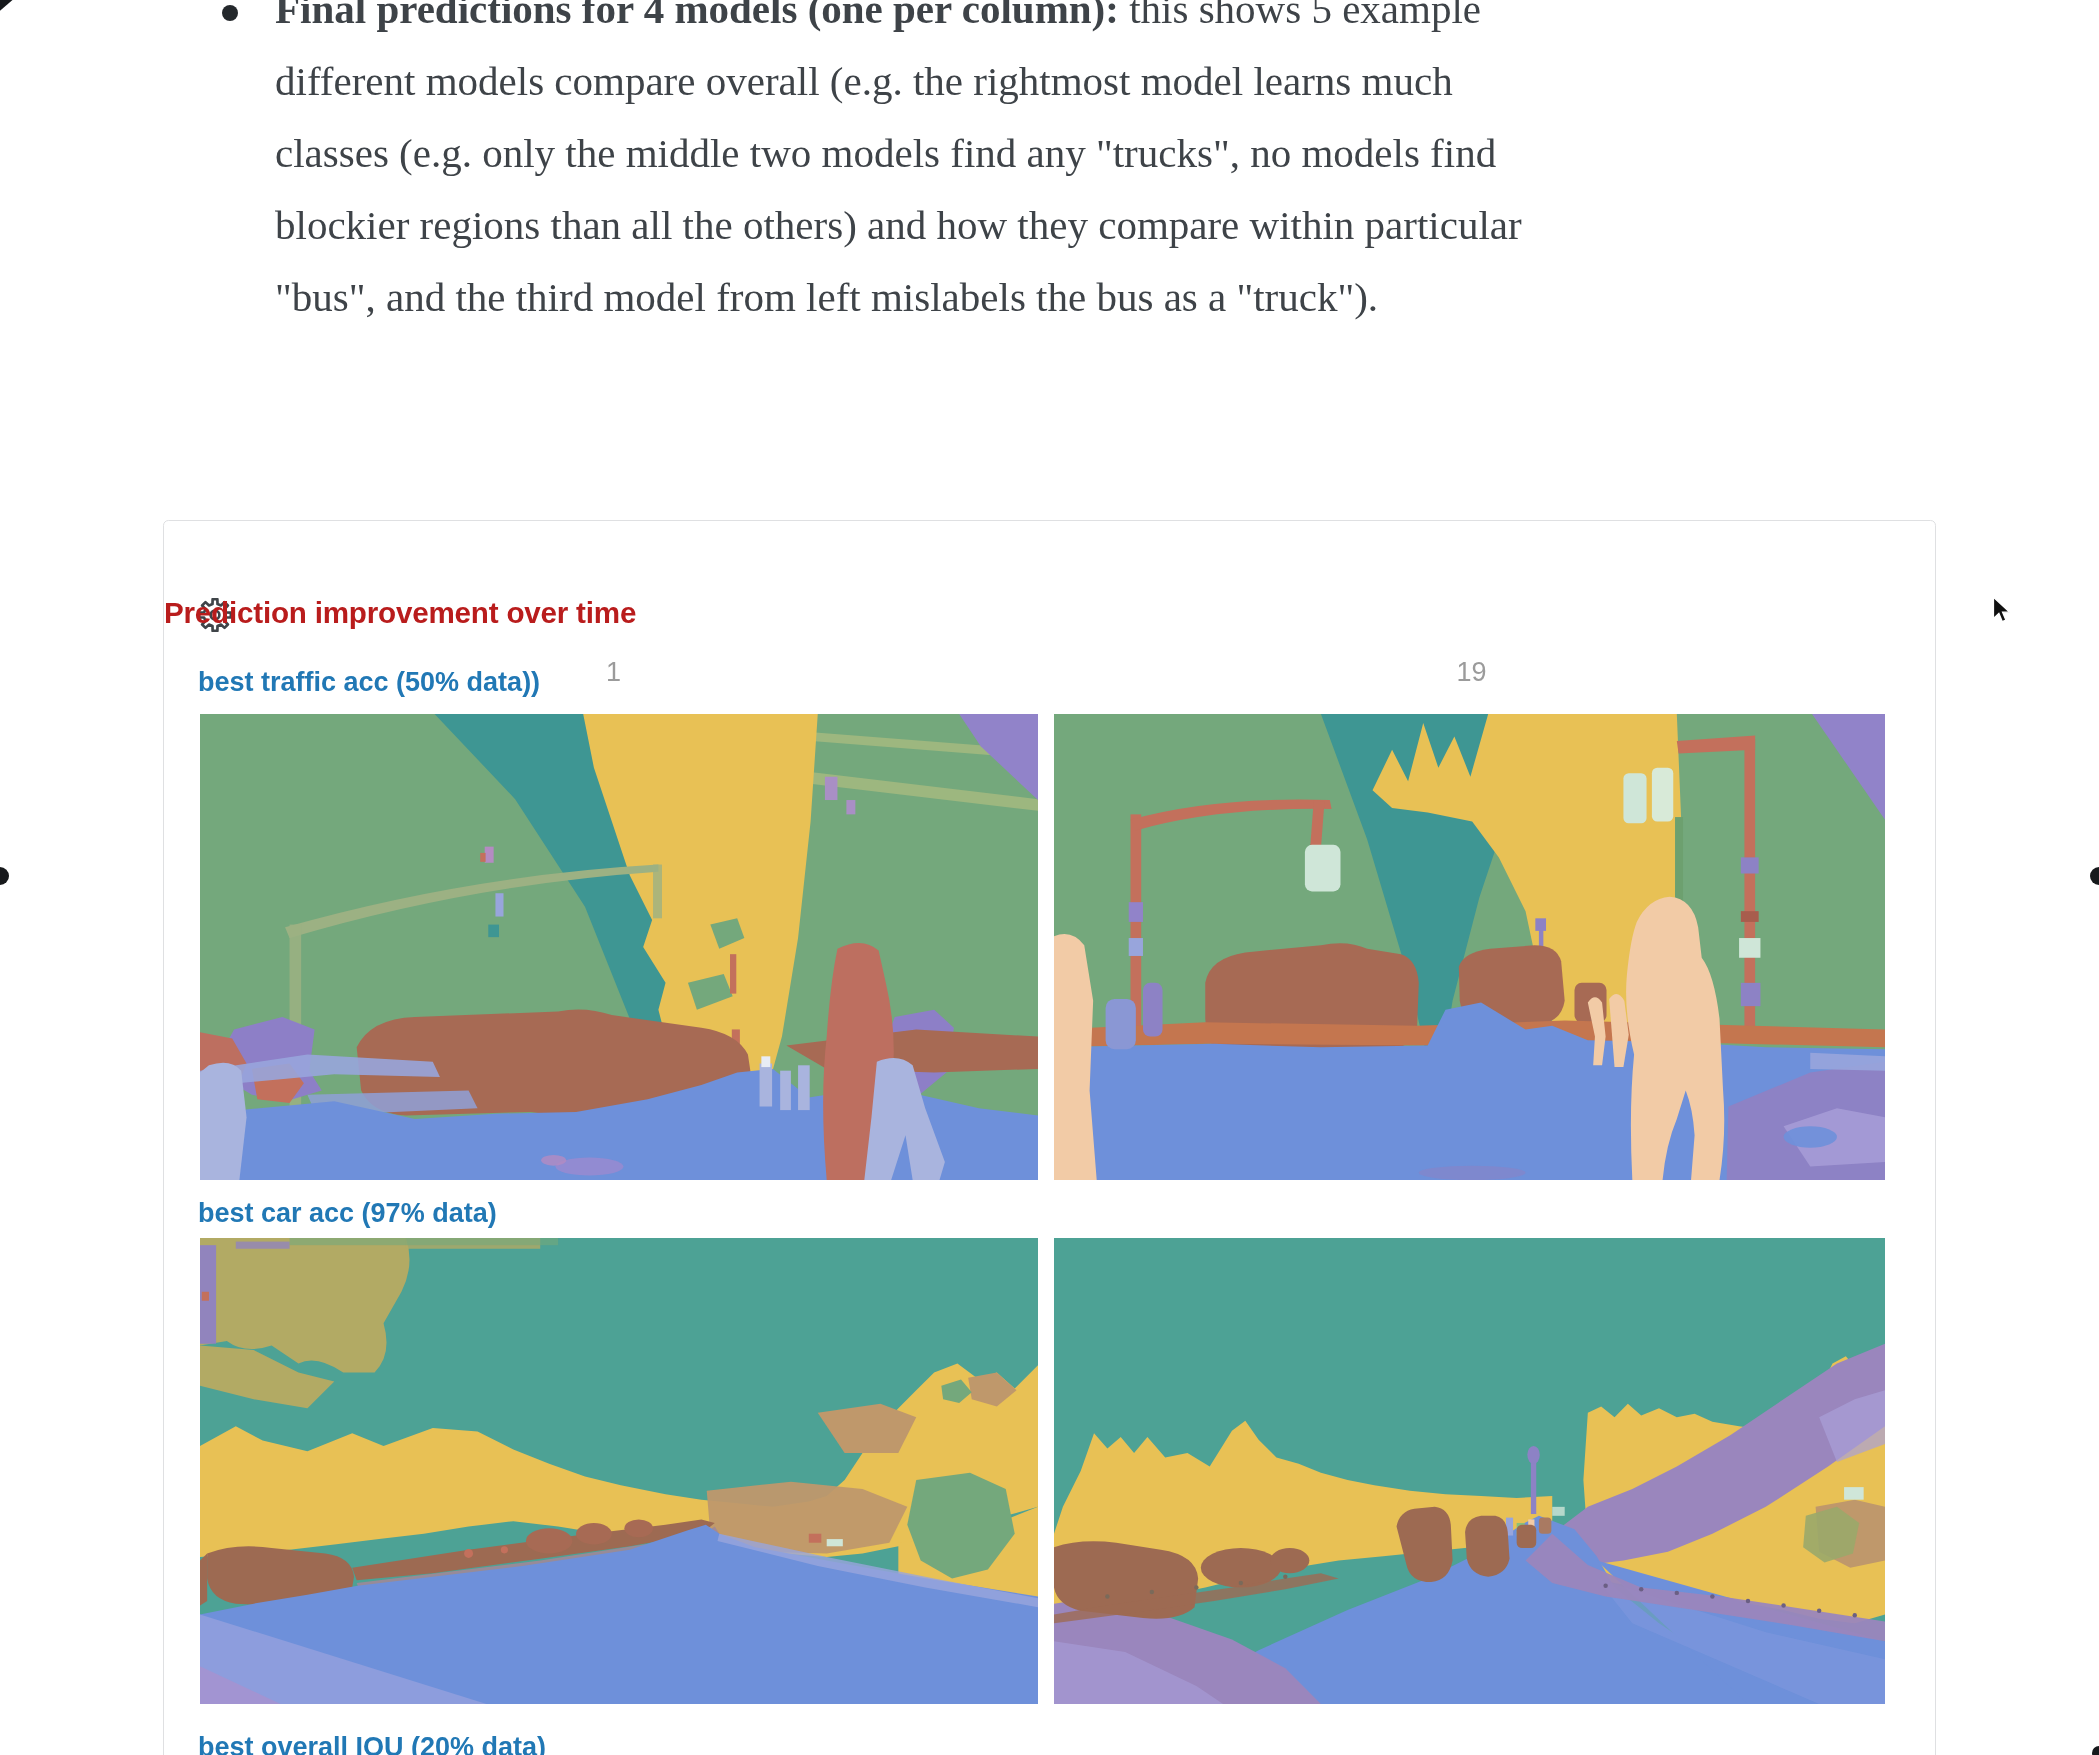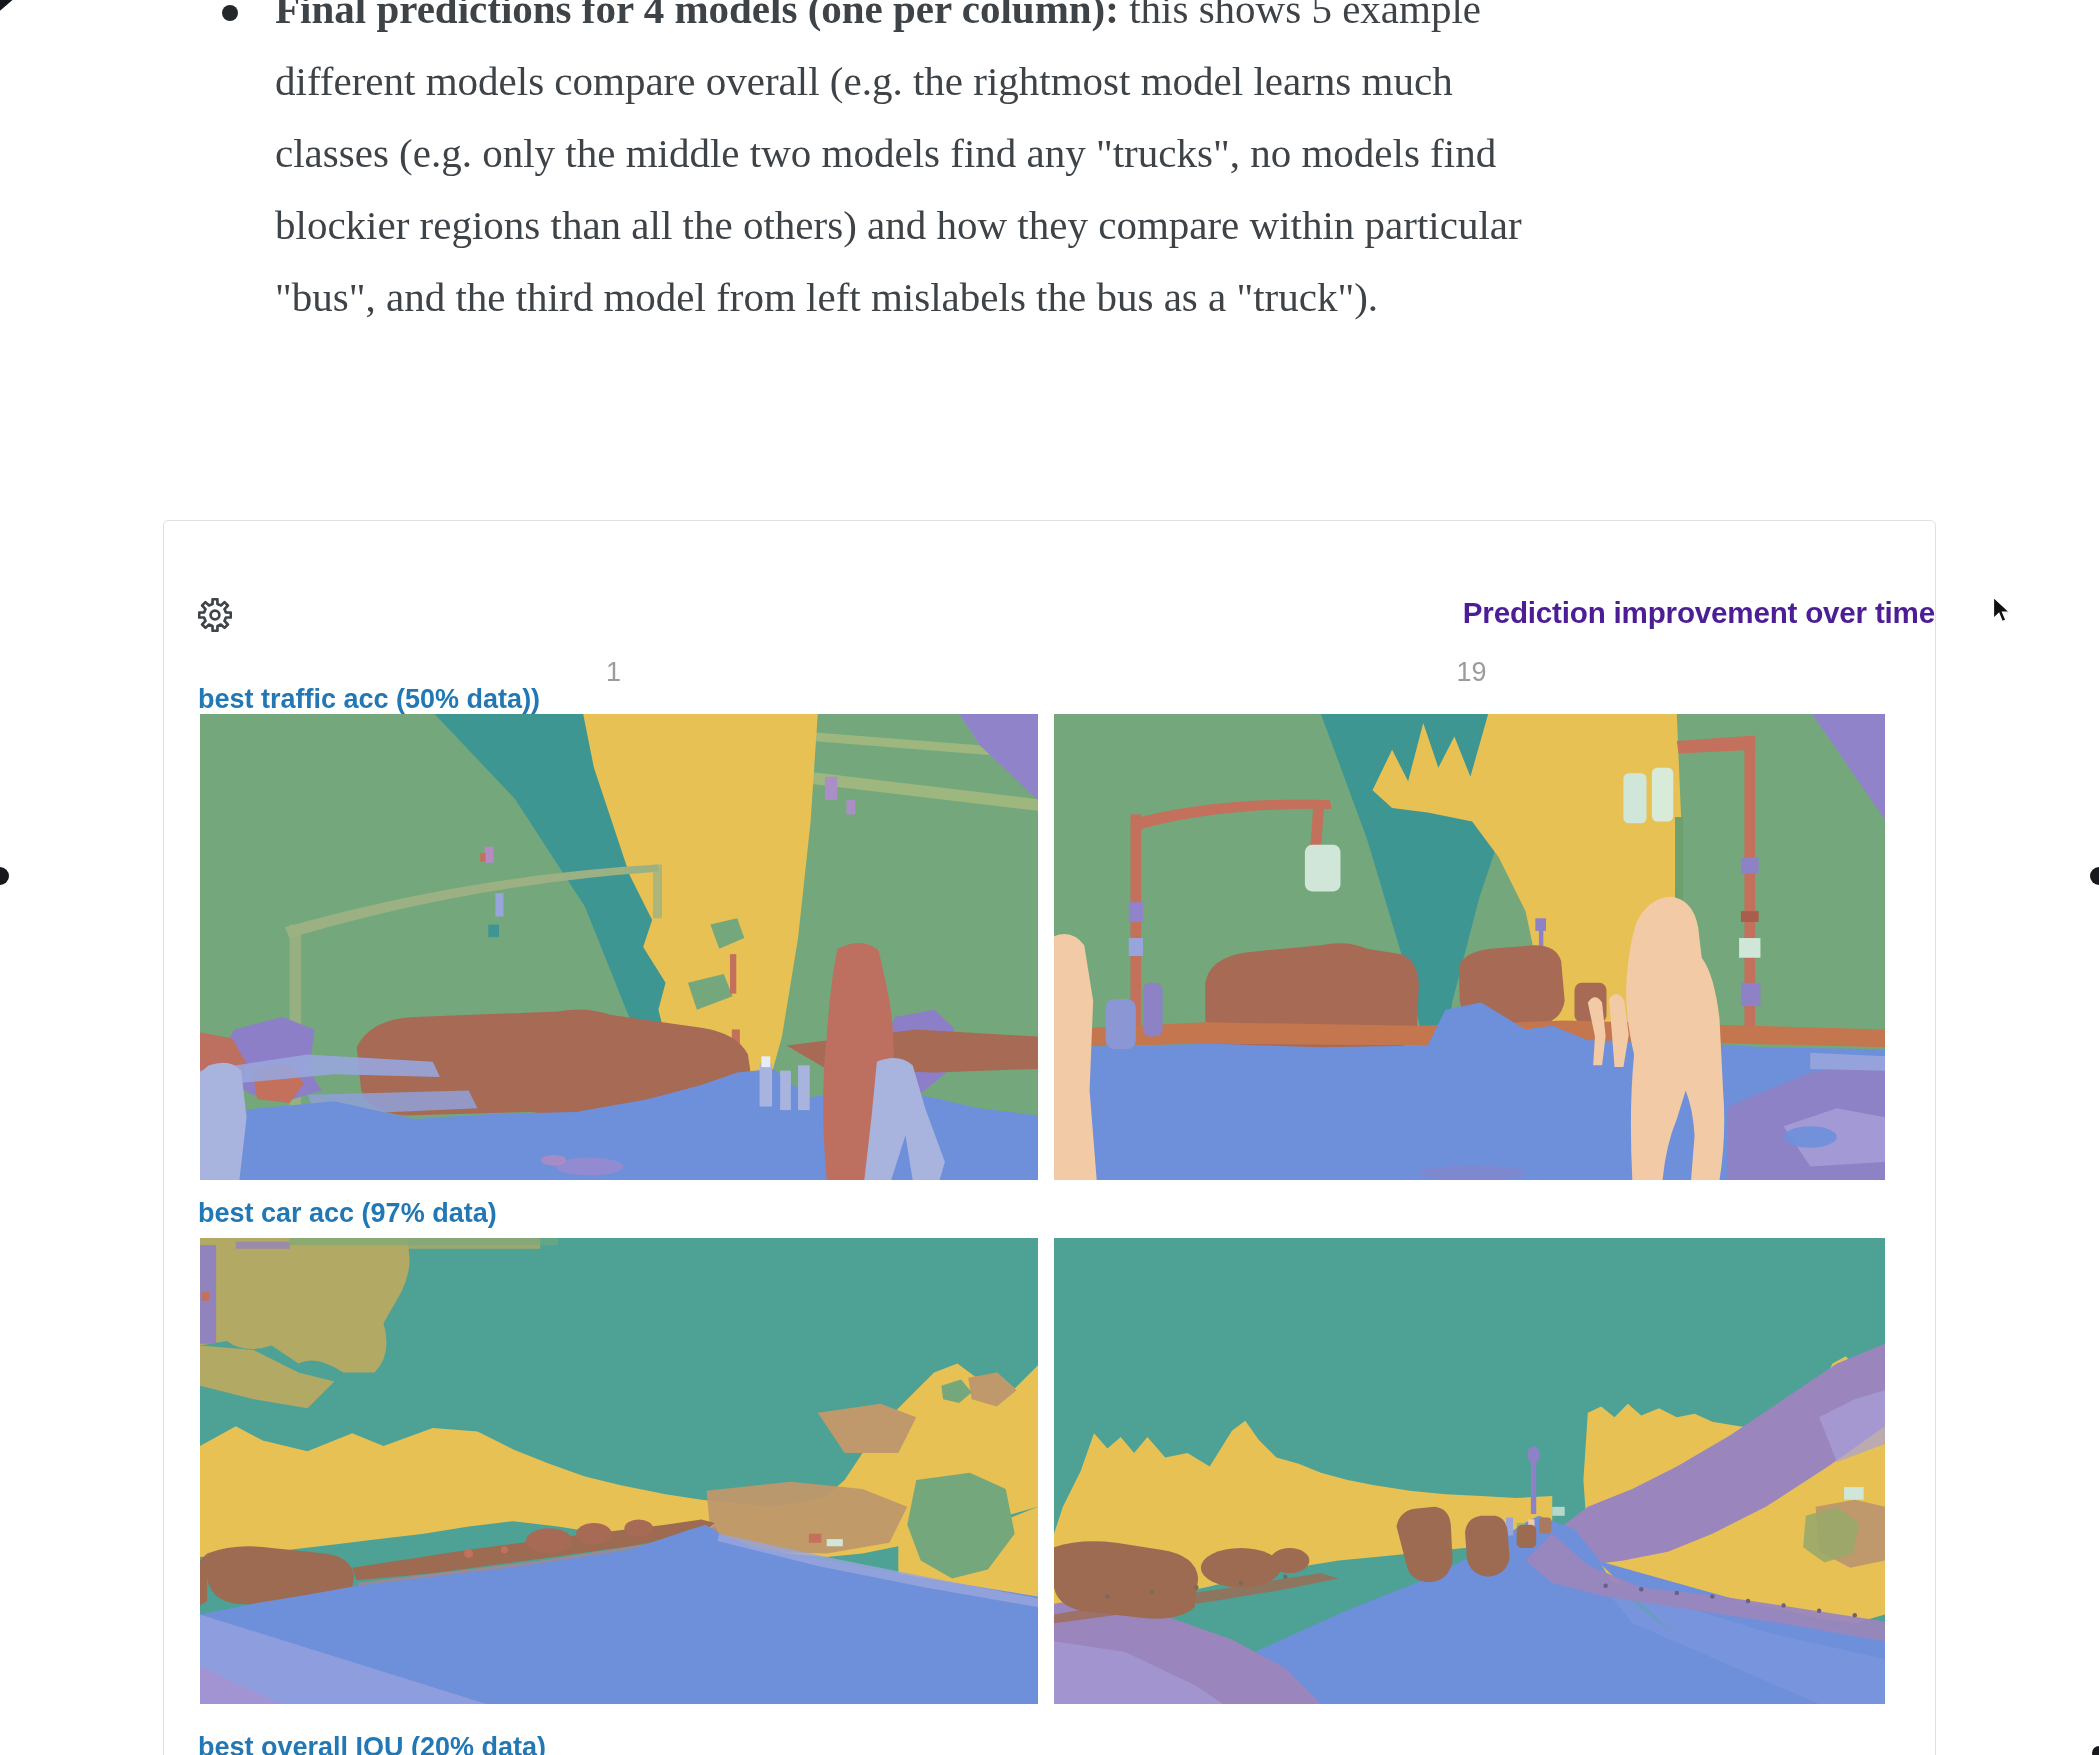--- a/index.html
+++ b/index.html
@@ -30,35 +30,35 @@
   .edge-dot.bottom{left:1047px;top:1748px;width:19.7px;height:19.7px;}
   .edge-dot.corner{left:2092px;top:1746px;width:14.3px;height:14.3px;}
 
   
   .panel{
     position:absolute;left:163px;top:520px;width:1773px;height:1272px;
     background:#fff;border:0.9px solid #dfe0e2;border-radius:5.4px;
     box-sizing:border-box;
   }
   .panel-title{
-    position:absolute;left:0;top:75px;width:100%;text-align:right;
-    font-size:29.6px;font-weight:700;color:#4c1d95;letter-spacing:-0.2px;
+    position:absolute;left:0;top:75px;width:100%;text-align:left;
+    font-size:29.6px;font-weight:700;color:#b91c1c;letter-spacing:-0.2px;
   }
   .gear{position:absolute;left:34px;top:77px;width:34px;height:34px;cursor:pointer;}
   .step-label{
     position:absolute;top:136px;width:107px;text-align:center;
     font-size:27px;color:#9b9b9b;
   }
   .step-label.s1{left:396px;}
   .step-label.s2{left:1254px;}
   .row-label{
     position:absolute;left:34px;font-size:27px;font-weight:700;color:#2178b5;
     white-space:nowrap;cursor:pointer;
   }
-  .row-label.r1{top:163px;}
+  .row-label.r1{top:146px;}
   .row-label.r2{top:677px;}
   .row-label.r3{top:1211px;}
   .seg-img{position:absolute;width:838px;height:466px;overflow:hidden;}
   .seg-img svg{display:block;width:100%;height:100%;}
   .seg-img.c1{left:36px;}
   .seg-img.c2{left:890px;width:831px;}
   .seg-img.row1{top:193px;}
   .seg-img.row2{top:717px;}
 
   

